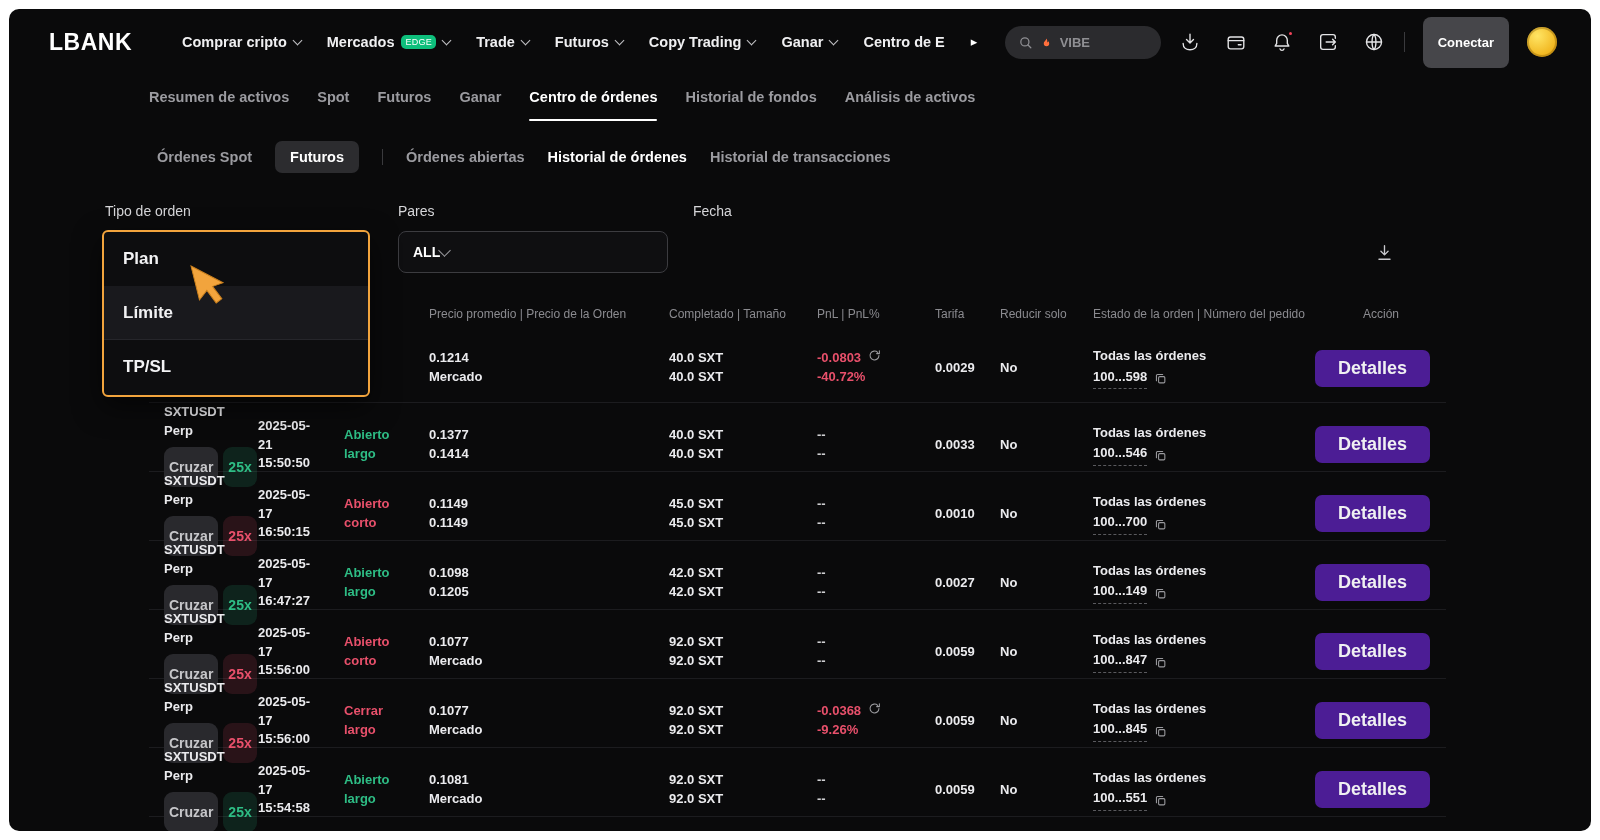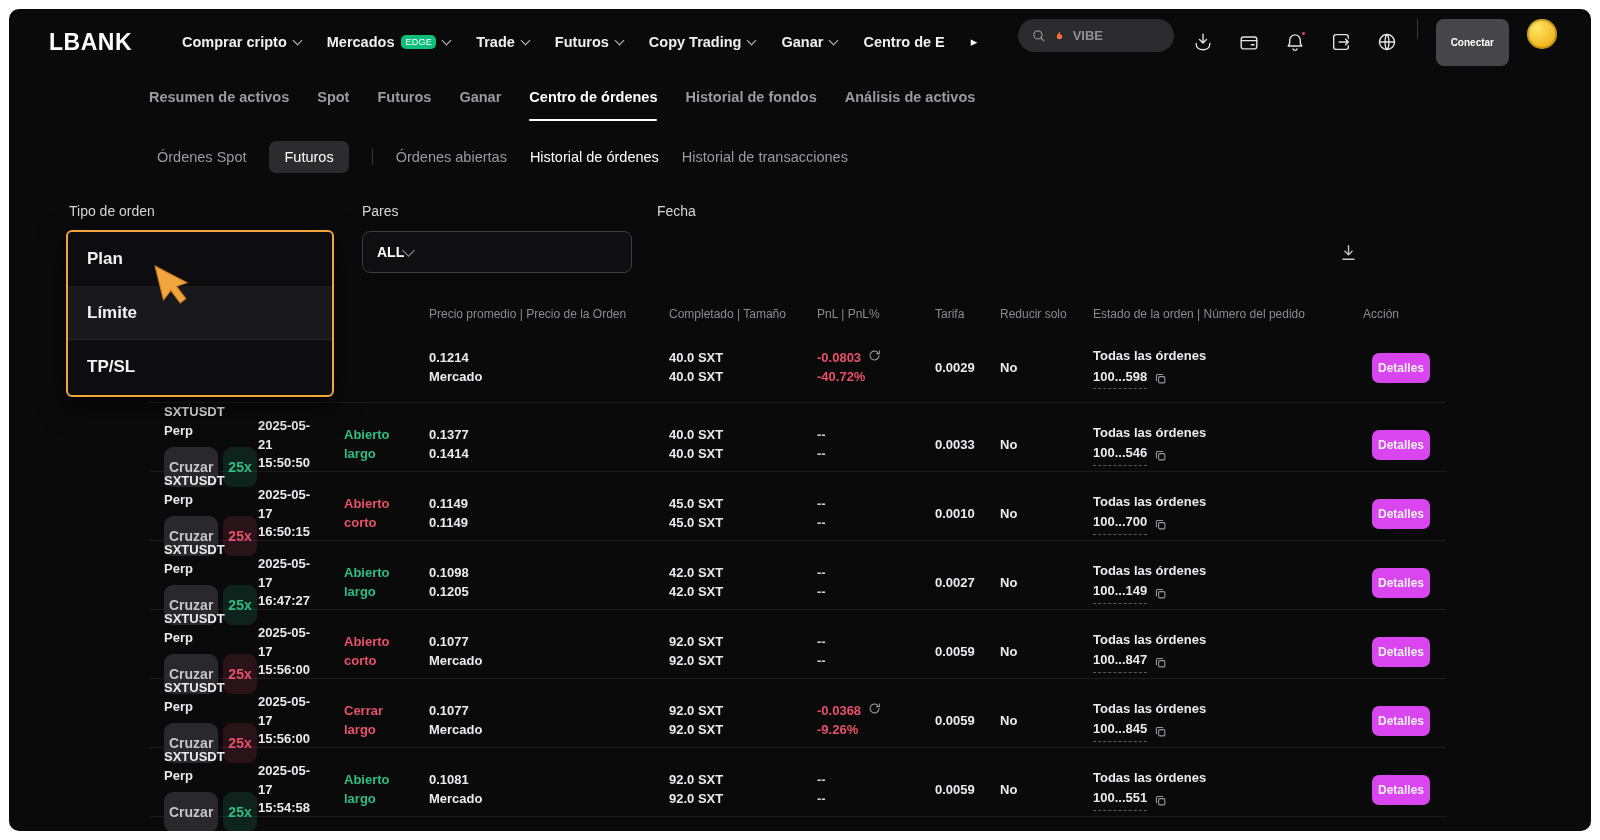--- a/index.html
+++ b/index.html
@@ -9,46 +9,46 @@
   .app{position:relative;width:100%;height:100%;background:#0a0a0b;border-radius:10px;overflow:hidden;color:#ececee}
 
   
   .topbar{display:flex;align-items:center;height:66px;padding:0 34px 0 40px}
   .logo{font-size:23px;font-weight:800;letter-spacing:.5px;color:#fff;cursor:pointer}
   .mainnav{display:flex;align-items:flex-start;gap:26px;margin-left:50px}
   .nav-item{display:flex;align-items:center;gap:7px;font-size:14.5px;font-weight:700;color:#f0f0f2;cursor:pointer;white-space:nowrap}
   .chev{width:7px;height:7px;border-right:1.5px solid #c3c3c7;border-bottom:1.5px solid #c3c3c7;transform:rotate(45deg);margin-top:-4px}
   .edge-badge{background:#0ebf7c;color:#fff;font-size:9px;font-weight:400;padding:2px 4px;border-radius:5px;letter-spacing:.3px}
   .overflow-arrow{color:#fff;font-size:13px;cursor:pointer}
-  .topbar-right{margin-left:auto;display:flex;gap:18px}
+  .topbar-right{margin-left:auto;display:flex;align-items:center;gap:18px}
   .search{display:flex;align-items:center;gap:7px;background:#2b2b2e;border-radius:17px;height:33px;padding:0 13px;width:156px;cursor:text}
   .search-value{color:#8f8f93;font-size:13px;font-weight:700}
   .icons{display:flex;align-items:center;gap:23px}
   .icon-btn{position:relative;width:23px;height:23px;display:flex;align-items:center;justify-content:center;cursor:pointer}
   .icon-btn svg{stroke:#e4e4e6;fill:none;stroke-width:1.5;stroke-linecap:round;stroke-linejoin:round}
   .bell-dot{position:absolute;top:-1px;right:0;width:7px;height:7px;border-radius:50%;background:#f1445a;border:2px solid #0a0a0b}
   .v-sep{width:1px;height:20px;background:#3a3a3d}
-  .connect-btn{background:#46464a;color:#fff;font-size:10px;font-weight:700;border:none;border-radius:8px;padding:18px 15px;cursor:pointer;font-family:inherit}
+  .connect-btn{background:#46464a;color:#fff;font-size:13px;font-weight:700;border:none;border-radius:8px;padding:18px 15px;cursor:pointer;font-family:inherit}
   .avatar{width:30px;height:30px;border-radius:50%;background:radial-gradient(circle at 35% 30%,#ffe564,#f0b41d 72%);box-shadow:inset 0 0 0 2px rgba(120,80,0,.35);cursor:pointer}
 
   
   .tabs{display:flex;gap:28px;margin:14px 0 0 140px}
   .tab{font-size:14.5px;font-weight:700;color:#9b9ba0;padding-bottom:16px;position:relative;cursor:pointer;white-space:nowrap}
   .tab.active{color:#fff}
   .tab.active::after{content:"";position:absolute;left:0;right:0;bottom:0;height:2.5px;background:#fff;border-radius:2px}
 
   
   .subtabs{display:flex;align-items:center;gap:23px;margin:20px 0 0 148px}
-  .subtab{font-size:14.5px;font-weight:400;color:#9b9ba0;cursor:pointer;white-space:nowrap}
+  .subtab{font-size:14.5px;font-weight:700;color:#9b9ba0;cursor:pointer;white-space:nowrap}
   .subtab.pill{background:#2c2c2f;color:#fff;padding:8px 15px;border-radius:7px}
   .subtab.active{color:#fff}
   .subtab-divider{width:1px;height:16px;background:#3a3a3d}
 
   
-  .filters{position:relative;margin:30px 0 0 60px;width:1297px;height:70px}
+  .filters{position:relative;margin:30px 0 0 96px;width:1297px;height:70px}
   .filter{position:absolute;top:0}
   .f-ordertype{left:0}.f-pairs{left:293px}.f-date{left:588px}
   .filter-label{font-size:14px;color:#d6d6d9;font-weight:400}
   .control{margin-top:12px;height:42px;border:1px solid #3c3c40;border-radius:8px;display:flex;align-items:center;padding:0 14px;font-size:14px;font-weight:700;color:#fff;background:#0f0f11;cursor:pointer}
   .f-pairs .control{width:270px;justify-content:flex-start}
   .f-date .control{width:270px;gap:9px}
   .chev-big{width:9px;height:9px;border-right:1.6px solid #9a9a9e;border-bottom:1.6px solid #9a9a9e;transform:rotate(45deg);margin-top:-4px}
   .date-arrow{color:#cfcfd2;font-weight:400}
   .cal-icon{margin-left:auto}
   .cal-icon svg,.export svg{stroke:#c9c9cd;fill:none;stroke-width:1.7;stroke-linecap:round;stroke-linejoin:round}
@@ -84,21 +84,21 @@
   .c-pnl{font-weight:700;color:#cfcfd2}
   .pnl-line1{display:flex;align-items:center;gap:7px}
   .refresh-icon{display:none}
   .c-pnl.neg{color:#e8506b}
   .c-pnl.neg .refresh-icon{display:inline-block}
   .refresh-icon svg,.copy-icon svg{stroke:#9a9a9e;fill:none;stroke-width:2;stroke-linecap:round;stroke-linejoin:round}
   .order-no-line{display:flex;align-items:center;gap:7px;margin-top:2px}
   .order-no{border-bottom:1px dashed #5a5a5e;padding-bottom:2px;cursor:pointer}
   .copy-icon{cursor:pointer;display:flex}
   .c-action{display:flex;justify-content:flex-end;padding-right:16px}
-  .btn-detalles{background:#d946ef;color:#f0f0f2;font-size:12px;font-weight:700;border:none;border-radius:7px;padding:8px 6px;cursor:pointer;font-family:inherit;white-space:nowrap}
+  .btn-detalles{background:#4c1d95;color:#f0f0f2;font-size:18px;font-weight:700;border:none;border-radius:7px;padding:8px 23px;cursor:pointer;font-family:inherit;white-space:nowrap}
 </style>
 </head>
 <body>
 
 <div class="frame">
   <div class="app">
 
     <header class="topbar">
       <div class="logo">LBANK</div>
       <nav class="mainnav" id="mainnav">

